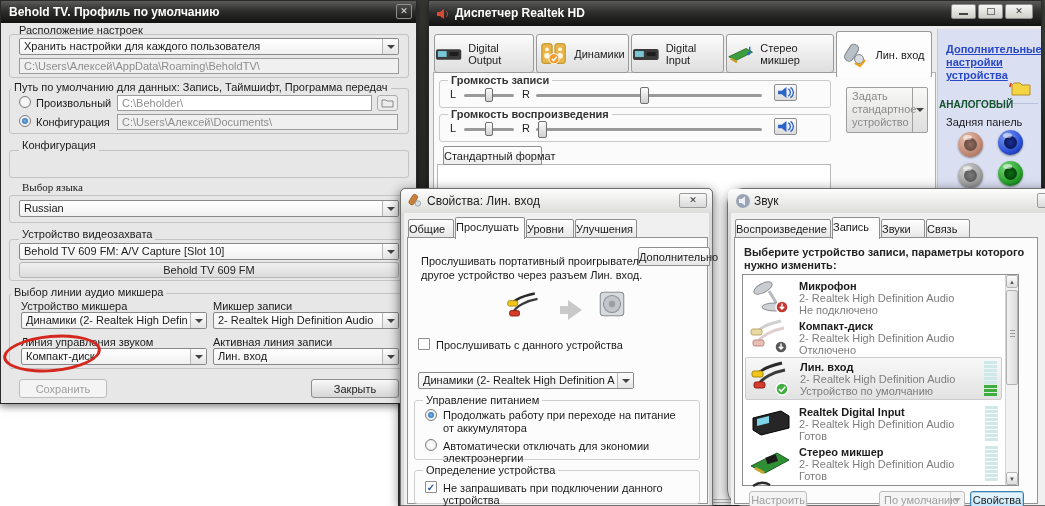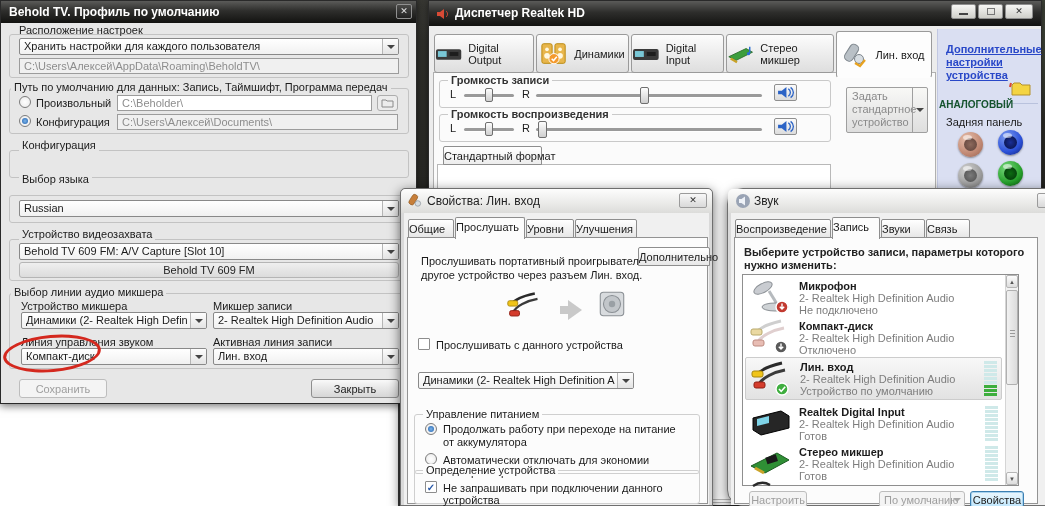--- a/index.html
+++ b/index.html
@@ -125,21 +125,21 @@
       </svg>
     </div>
     <div class="radio checked" style="left:18px;top:114px;"></div>
     <div class="sec-label" style="left:35px;top:115px;">Конфигурация</div>
     <div class="field" style="left:116px;top:113px;width:281px;">C:\Users\Алексей\Documents\</div>
 
     <div class="groupbox" style="left:8px;top:149px;width:400px;height:28px;"></div>
     <div class="sec-label" style="left:18px;top:138px;background:#e7e7e7;padding:0 3px;z-index:2;">Конфигурация</div>
 
     <div class="groupbox" style="left:8px;top:194px;width:400px;height:28px;"></div>
-    <div class="sec-label" style="left:18px;top:172px;background:#e7e7e7;padding:0 3px;z-index:2;">Выбор языка</div>
+    <div class="sec-label" style="left:18px;top:180px;background:#e7e7e7;padding:0 3px;z-index:2;font-family:Liberation Serif, serif;">Выбор языка</div>
     <div class="combo" style="left:18px;top:199px;width:380px;">
       <span class="combo-text">Russian</span>
       <span class="combo-arrow"></span>
     </div>
 
     <div class="groupbox" style="left:8px;top:238px;width:400px;height:42px;"></div>
     <div class="sec-label" style="left:18px;top:227px;background:#e7e7e7;padding:0 3px;z-index:2;">Устройство видеозахвата</div>
     <div class="combo" style="left:18px;top:242px;width:380px;">
       <span class="combo-text">Behold TV 609 FM: A/V Capture [Slot 10]</span>
       <span class="combo-arrow"></span>
@@ -348,21 +348,21 @@
         </svg>
 
         <span class="checkbox" style="left:10px;top:100px;"></span>
         <span class="abs" style="left:28px;top:101px;">Прослушивать с данного устройства</span>
 
         <div class="combo" style="left:10px;top:134px;width:216px;">
           <span class="combo-text">Динамики (2- Realtek High Definition Audio)</span>
           <span class="combo-arrow"></span>
         </div>
 
-        <div class="groupbox" style="left:6px;top:162px;width:286px;height:60px;border-color:#cfcfcf;margin-top:14px;">
+        <div class="groupbox" style="left:6px;top:162px;width:286px;height:60px;border-color:#cfcfcf;">
           <span class="gb-label onpage">Управление питанием</span>
           <span class="radio checked" style="left:10px;top:8px;"></span>
           <span class="abs" style="left:28px;top:8px;width:245px;line-height:13px;">Продолжать работу при переходе на питание от аккумулятора</span>
           <span class="radio" style="left:10px;top:38px;"></span>
           <span class="abs" style="left:28px;top:39px;width:260px;">Автоматически отключать для экономии электроэнергии</span>
         </div>
 
         <div class="groupbox" style="left:6px;top:232px;width:286px;height:34px;border-color:#cfcfcf;">
           <span class="gb-label onpage">Определение устройства</span>
           <span class="checkbox" style="left:10px;top:10px;">✓</span>

